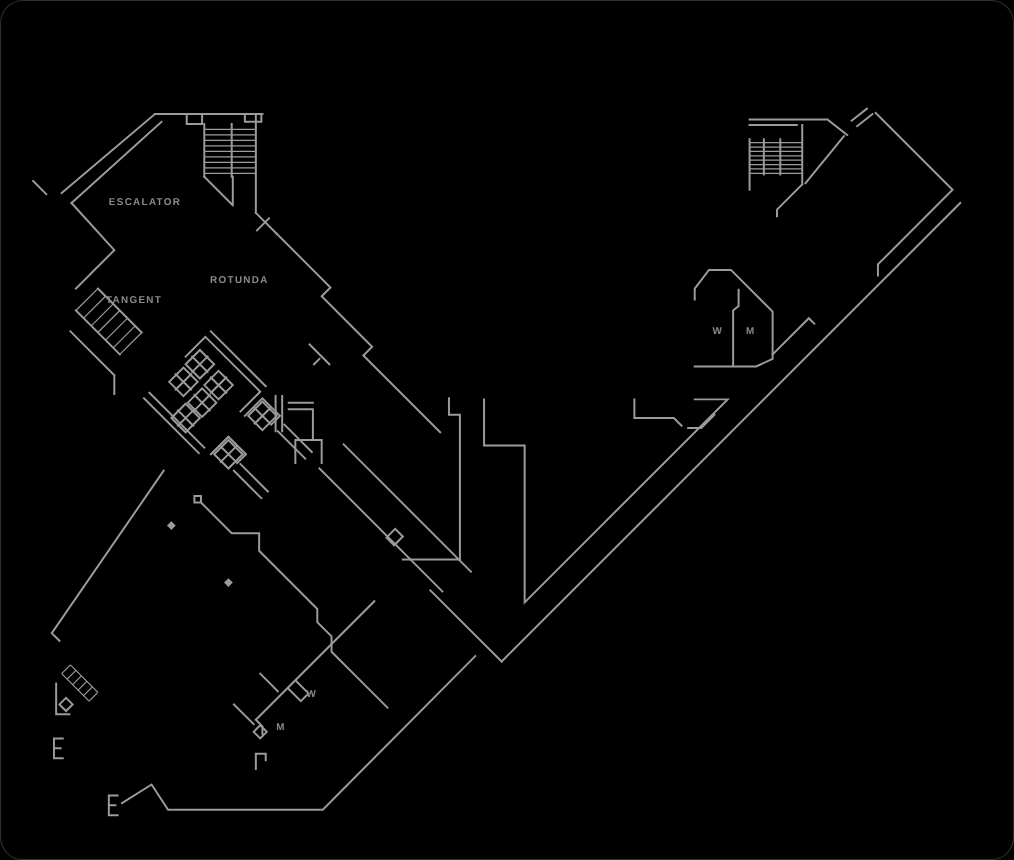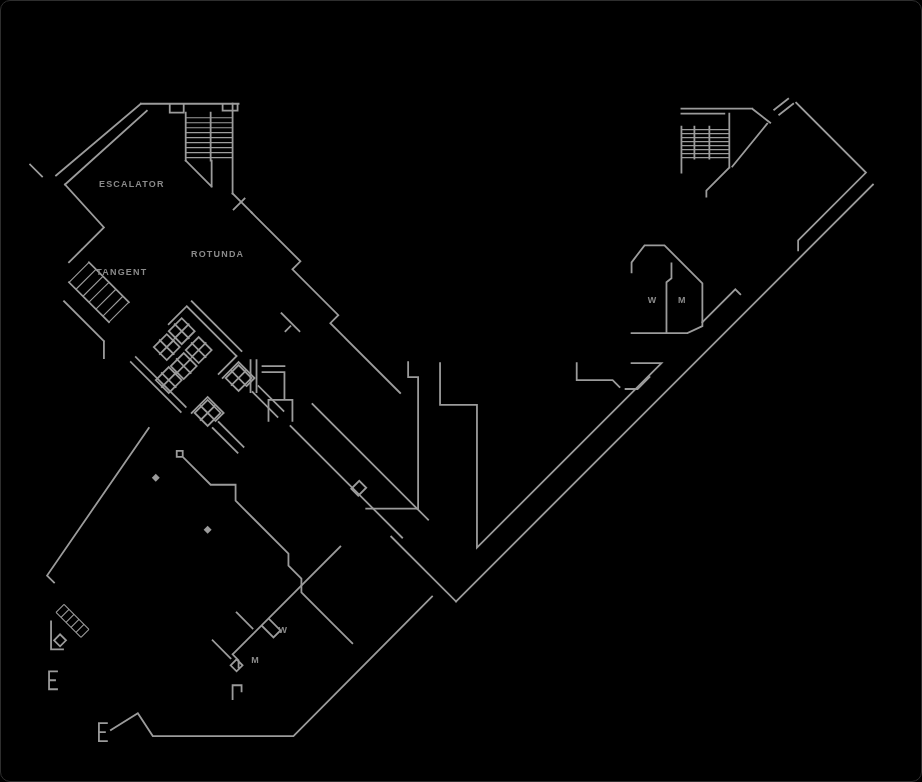--- a/index.html
+++ b/index.html
@@ -7,21 +7,21 @@
     --line:#9b9b9b;
     --label:#8a8a8a;
     --border:#2e2e2e;
   }
   html,body{margin:0;padding:0;background:var(--bg);}
   .canvas{
     position:relative;
     width:920px;height:780px;
     background:var(--bg);
     border:1px solid var(--border);
-    border-radius:10px;
+    border-radius:21px;
     overflow:hidden;
   }
   svg{display:block;}
   .wall{stroke:var(--line);stroke-width:1.8;fill:none;stroke-linecap:square;}
   .tread{stroke:var(--line);stroke-width:1.1;fill:none;}
   .marker{fill:var(--line);stroke:none;}
   .plan-label{
     font-family:"Liberation Sans", sans-serif;
     font-weight:bold;
     fill:var(--label);

